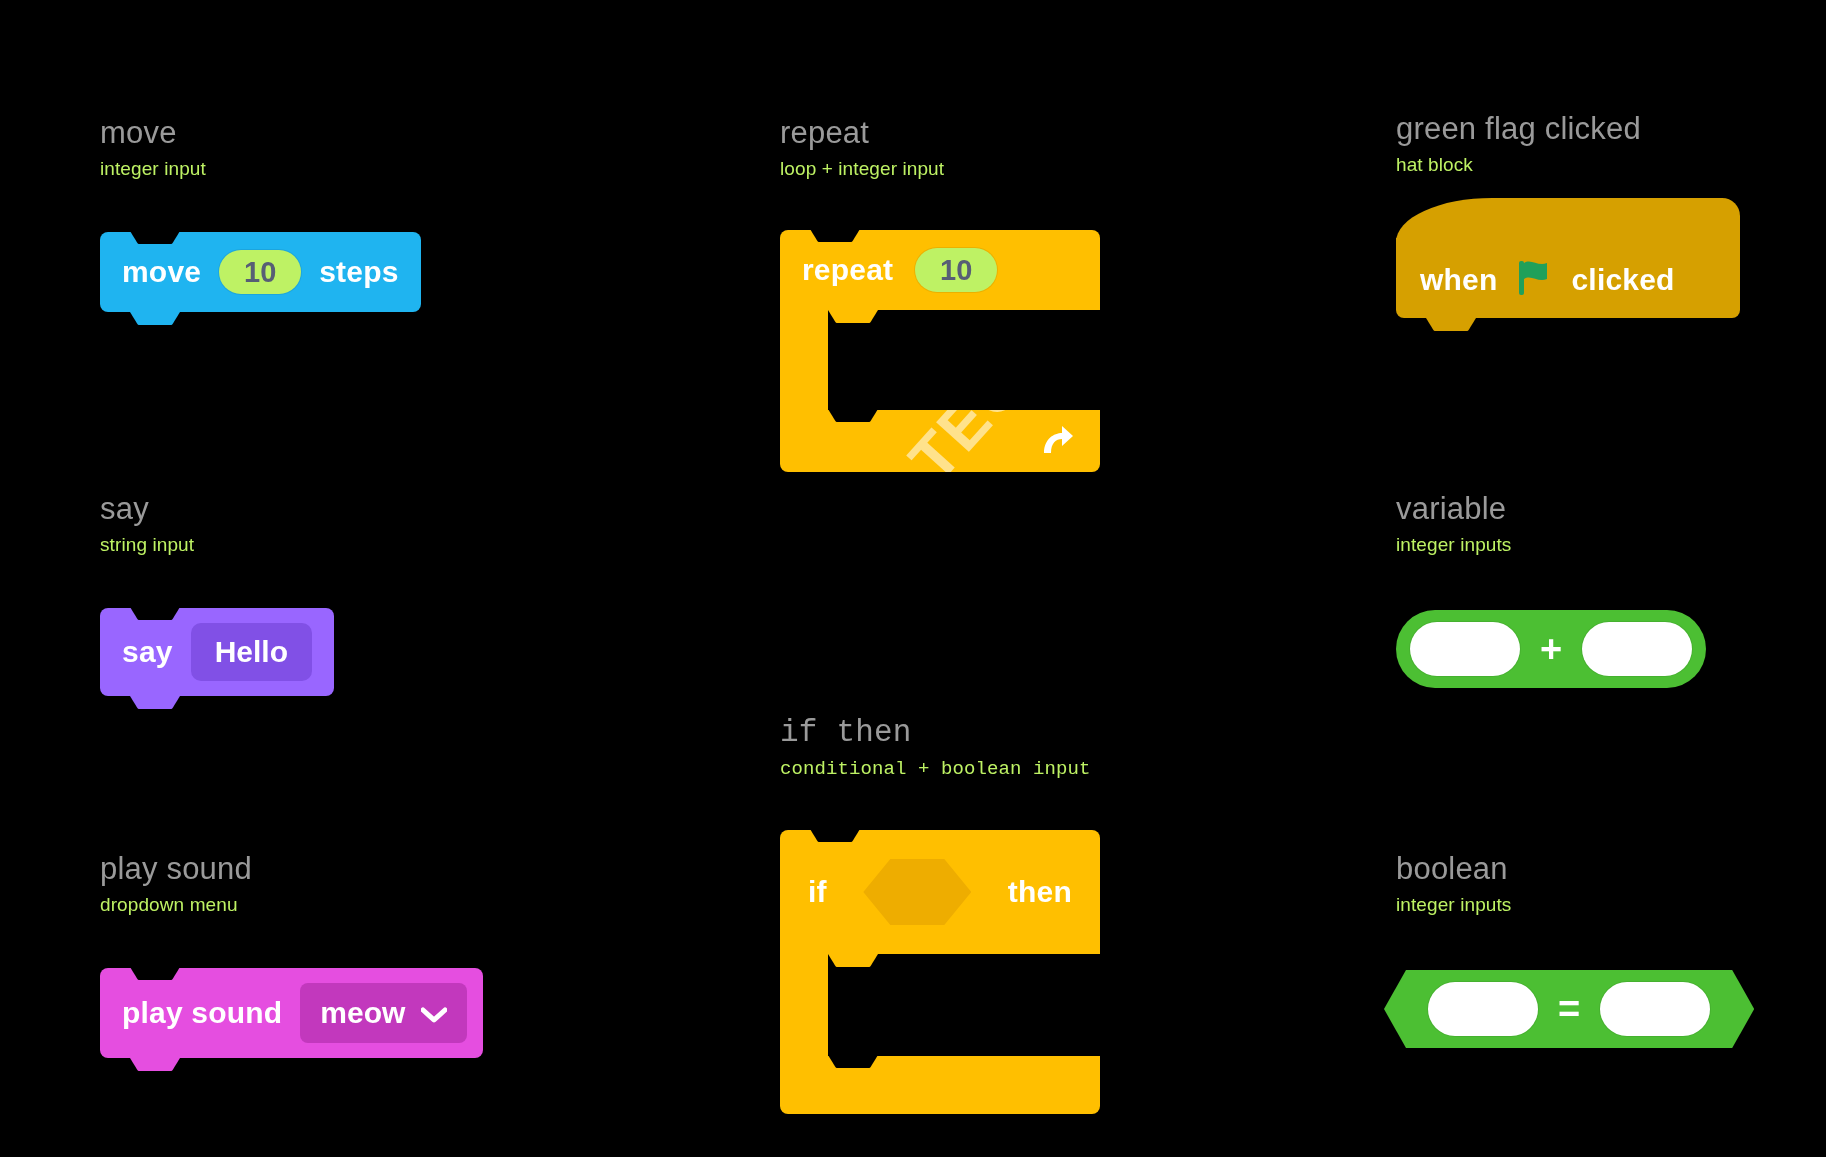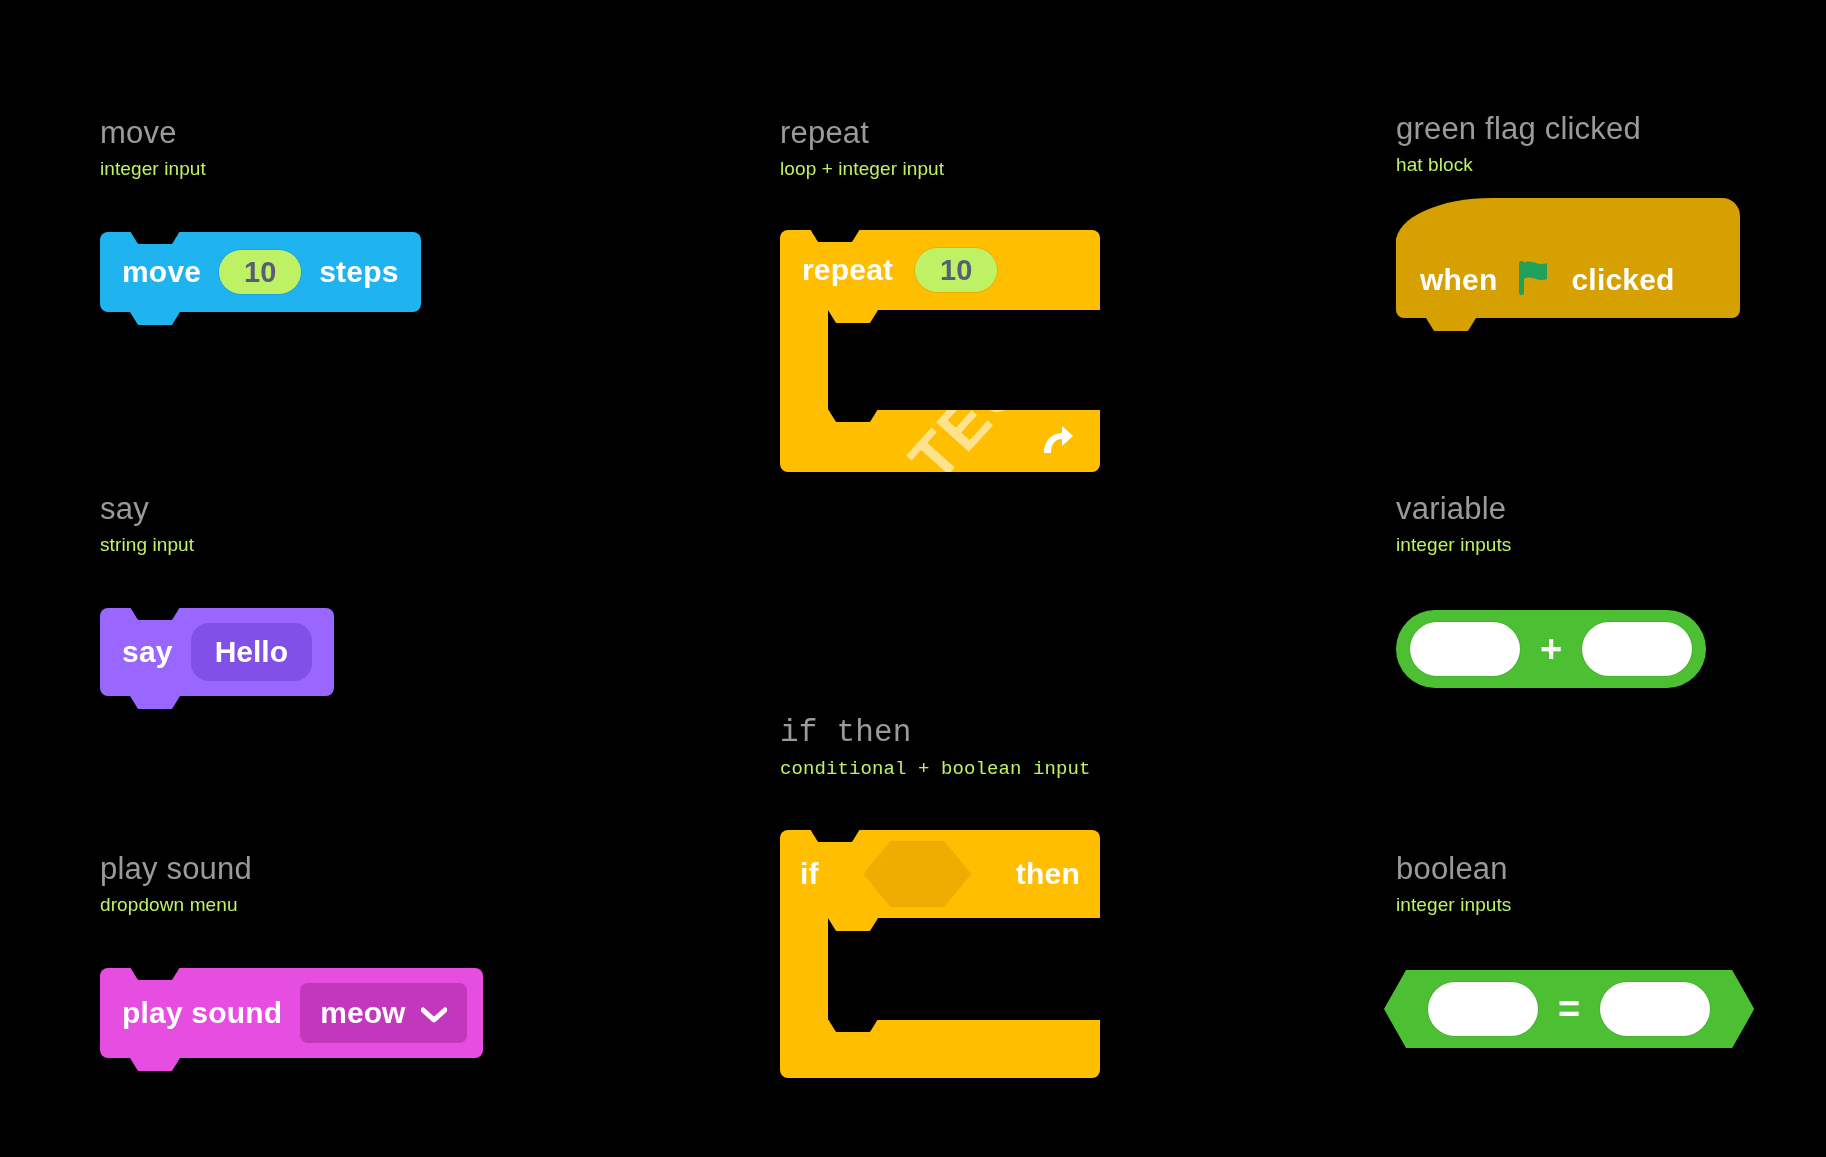--- a/index.html
+++ b/index.html
@@ -109,21 +109,21 @@
     height: 58px;
     display: flex;
     align-items: center;
     justify-content: center;
     padding: 0 24px;
     color: #ffffff;
     font-size: 30px;
     font-weight: bold;
     white-space: nowrap;
   }
-  .text-input.looks { background: #8150e6; border-radius: 18px; }
+  .text-input.looks { background: #8150e6; }
 
   
   .dropdown {
     border-radius: 8px;
     height: 60px;
     display: flex;
     align-items: center;
     gap: 16px;
     padding: 0 20px;
     background: #c238bd;
@@ -364,21 +364,21 @@
         </svg>
       </span>
     </div>
   </div>
 
   <div class="card" style="left:780px; top:716px;font-family:Liberation Mono, monospace;">
     <div class="card-title">if then</div>
     <div class="card-sub">conditional + boolean input</div>
   </div>
   <div class="cblock" style="left:780px; top:830px; width:320px;">
-    <div class="cblock-top" style="height:88px; justify-content:space-between; padding:0 20px;">
+    <div class="cblock-top" style="height:124px; justify-content:space-between; padding:0 28px;">
       <span class="blk-label">if</span>
       <span class="hex-slot"></span>
       <span class="blk-label">then</span>
     </div>
     <div class="cblock-mid" style="height:102px;"></div>
     <div class="cblock-bot" style="height:58px;"></div>
   </div>
 
   <div class="card" style="left:1396px; top:72px;margin-top:40px;">
     <div class="card-title">green flag clicked</div>

